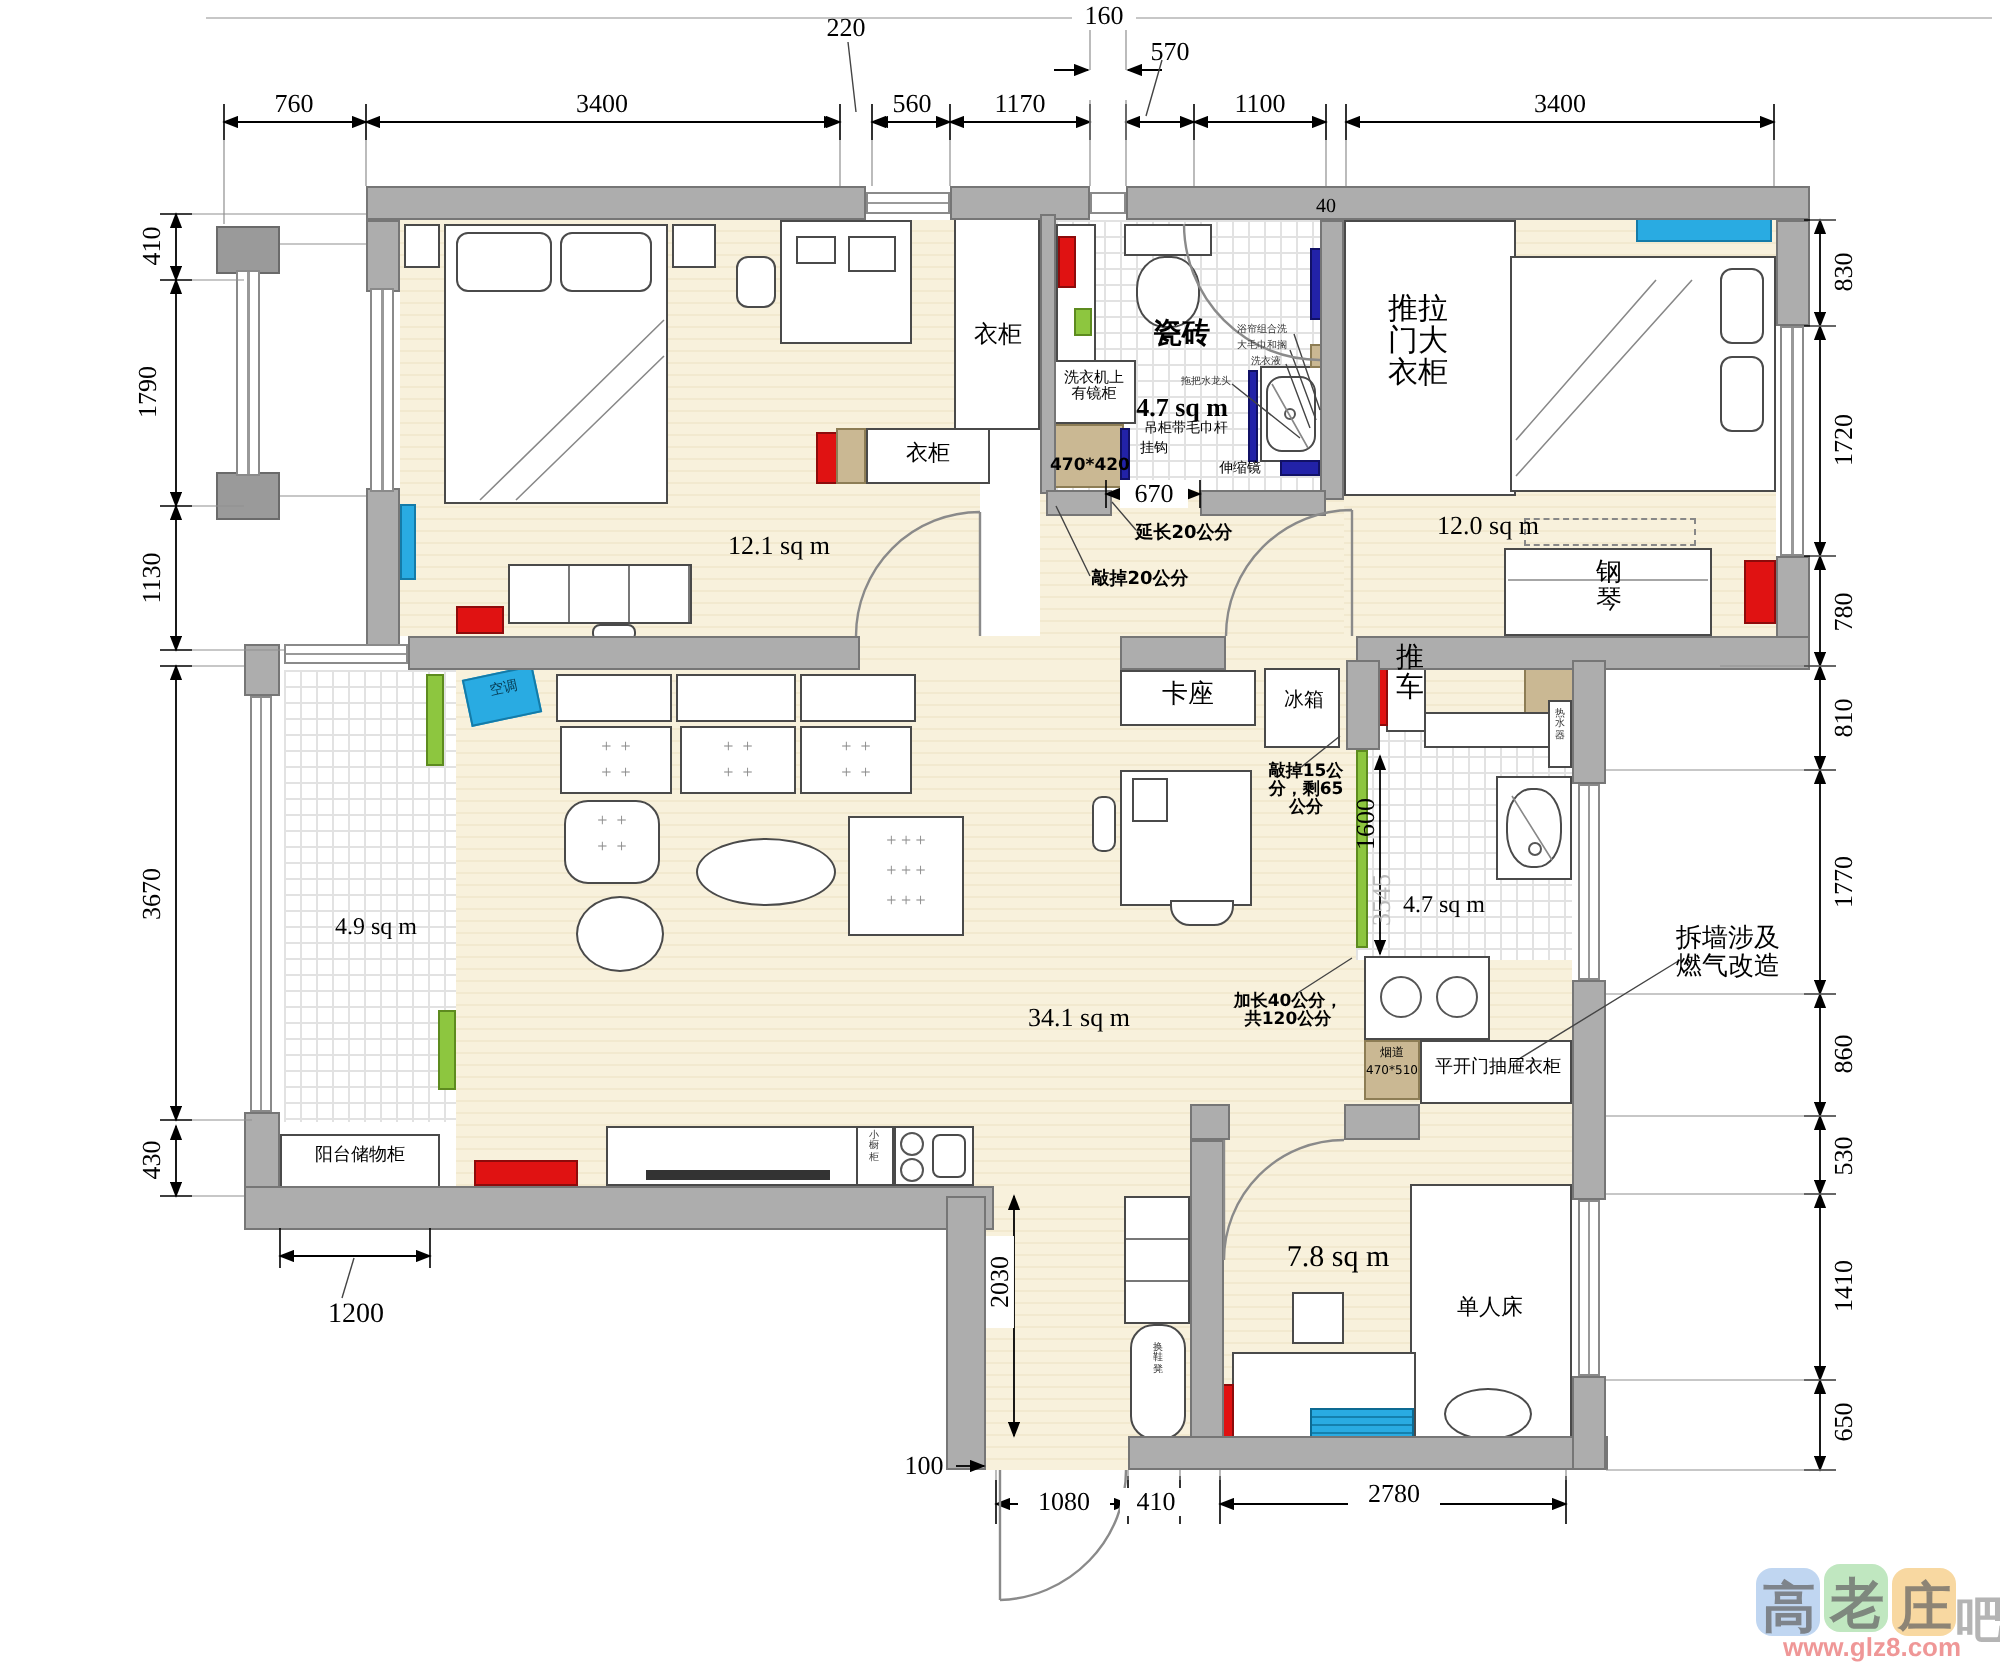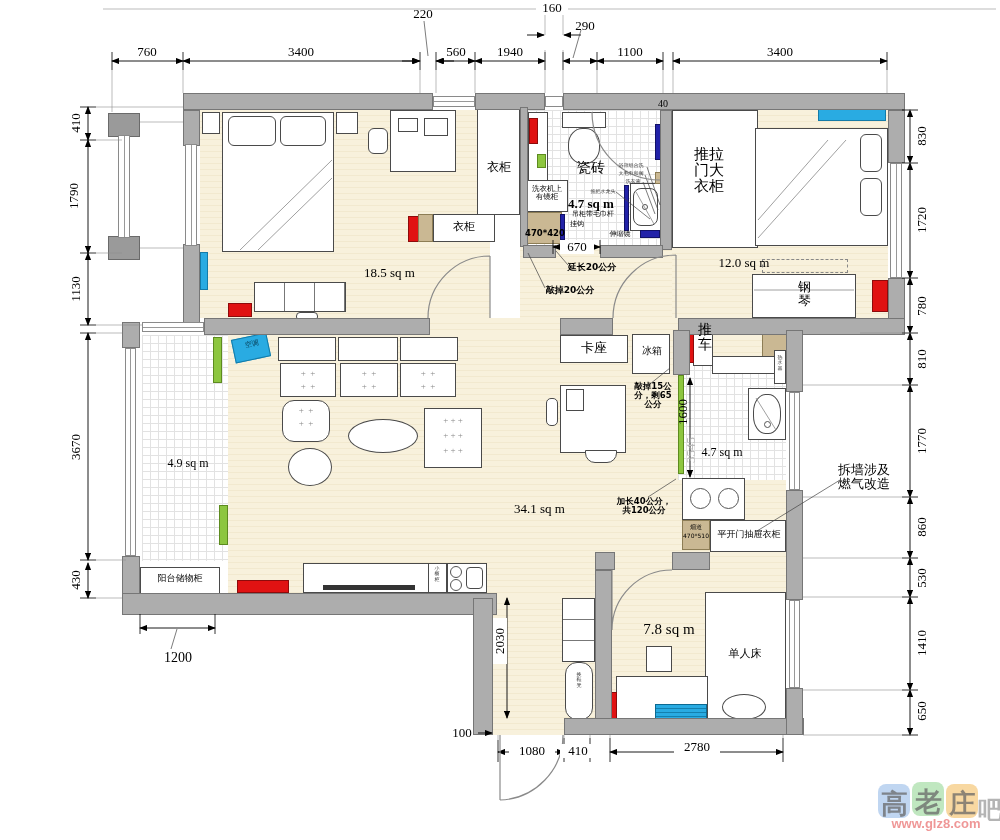--- a/index.html
+++ b/index.html
@@ -270,31 +270,31 @@
       <path d="M500 800 A65 65 0 0 0 563 735M500 735V800"></path>
     </g>
     <g stroke="#888" stroke-width="0.8" fill="none">
       <path d="M240 250L332 160M258 250L332 178"></path>
       <path d="M758 238L846 140M758 220L828 140"></path>
       <path d="M754 290H854"></path>
       <path d="M636 192L654 224M756 398L776 430"></path>
     </g>
   </svg>
 
-  <div class="lbl" style="left:352px;top:266px;width:75px;font-size:13px">18.5 sq m</div>
+  <div class="lbl" style="left:352px;top:266px;width:75px;font-size:13px">12.1 sq m</div>
   <div class="lbl" style="left:564px;top:197px;width:54px;font-size:13px;font-weight:bold">4.7 sq m</div>
   <div class="lbl" style="left:708px;top:256px;width:72px;font-size:13px">12.0 sq m</div>
   <div class="lbl" style="left:158px;top:457px;width:60px;font-size:12px">4.9 sq m</div>
   <div class="lbl" style="left:502px;top:502px;width:75px;font-size:13px">34.1 sq m</div>
   <div class="lbl" style="left:696px;top:446px;width:52px;font-size:12px">4.7 sq m</div>
   <div class="lbl" style="left:640px;top:621px;width:58px;font-size:15px">7.8 sq m</div>
 
   <div class="lbl zh" style="left:479px;top:161px;width:40px;font-size:12px">衣柜</div>
   <div class="lbl zh" style="left:443px;top:221px;width:42px;font-size:11px">衣柜</div>
-  <div class="lbl zh" style="left:574px;top:160px;width:34px;font-size:14px;font-weight:normal">瓷砖</div>
+  <div class="lbl zh" style="left:574px;top:160px;width:34px;font-size:14px;font-weight:bold">瓷砖</div>
   <div class="lbl zh stack" style="left:530px;top:185px;width:34px;font-size:7.5px">洗衣机上有镜柜</div>
   <div class="lbl zh" style="left:525px;top:229px;width:36px;font-size:8.5px;font-weight:bold">470*420</div>
   <div class="lbl zh" style="left:569px;top:211px;width:48px;font-size:7px">吊柜带毛巾杆</div>
   <div class="lbl zh" style="left:565px;top:221px;width:24px;font-size:7px">挂钩</div>
   <div class="lbl zh" style="left:605px;top:231px;width:30px;font-size:7px">伸缩镜</div>
   <div class="lbl zh tiny" style="left:614px;top:163px;width:34px">浴帘组合洗</div>
   <div class="lbl zh tiny" style="left:614px;top:171px;width:34px">大毛巾和搁</div>
   <div class="lbl zh tiny" style="left:620px;top:179px;width:26px">洗衣液</div>
   <div class="lbl zh tiny" style="left:588px;top:189px;width:30px">拖把水龙头</div>
   <div class="lbl zh" style="left:562px;top:263px;width:60px;font-size:9px;font-weight:bold">延长20公分</div>
@@ -314,23 +314,23 @@
   <div class="lbl zh stack" style="left:838px;top:463px;width:58px;font-size:13px;text-align:left">拆墙涉及燃气改造</div>
   <div class="lbl zh" style="left:142px;top:574px;width:76px;font-size:9px">阳台储物柜</div>
   <div class="lbl zh stack tiny" style="left:576px;top:672px;width:6px">换鞋凳</div>
   <div class="lbl zh stack tiny" style="left:434px;top:566px;width:6px">小橱柜</div>
   <div class="lbl zh" style="left:722px;top:648px;width:46px;font-size:11px">单人床</div>
 
   <div class="lbl dim" style="left:127px;top:45px;width:40px">760</div>
   <div class="lbl dim" style="left:280px;top:45px;width:42px">3400</div>
   <div class="lbl dim" style="left:406px;top:7px;width:34px">220</div>
   <div class="lbl dim" style="left:437px;top:45px;width:38px">560</div>
-  <div class="lbl dim" style="left:489px;top:45px;width:42px">1940</div>
+  <div class="lbl dim" style="left:489px;top:45px;width:42px">1170</div>
   <div class="lbl dim bgw" style="left:536px;top:1px;width:30px">160</div>
-  <div class="lbl dim" style="left:568px;top:19px;width:34px">290</div>
+  <div class="lbl dim" style="left:568px;top:19px;width:34px">570</div>
   <div class="lbl dim" style="left:609px;top:45px;width:42px">1100</div>
   <div class="lbl dim" style="left:758px;top:45px;width:44px">3400</div>
 
   <div class="lbl dim dimv" style="left:54px;top:116px;width:44px">410</div>
   <div class="lbl dim dimv" style="left:52px;top:189px;width:44px">1790</div>
   <div class="lbl dim dimv" style="left:54px;top:282px;width:44px">1130</div>
   <div class="lbl dim dimv" style="left:54px;top:440px;width:44px">3670</div>
   <div class="lbl dim dimv" style="left:54px;top:573px;width:44px">430</div>
 
   <div class="lbl dim dimv" style="left:900px;top:129px;width:44px">830</div>

